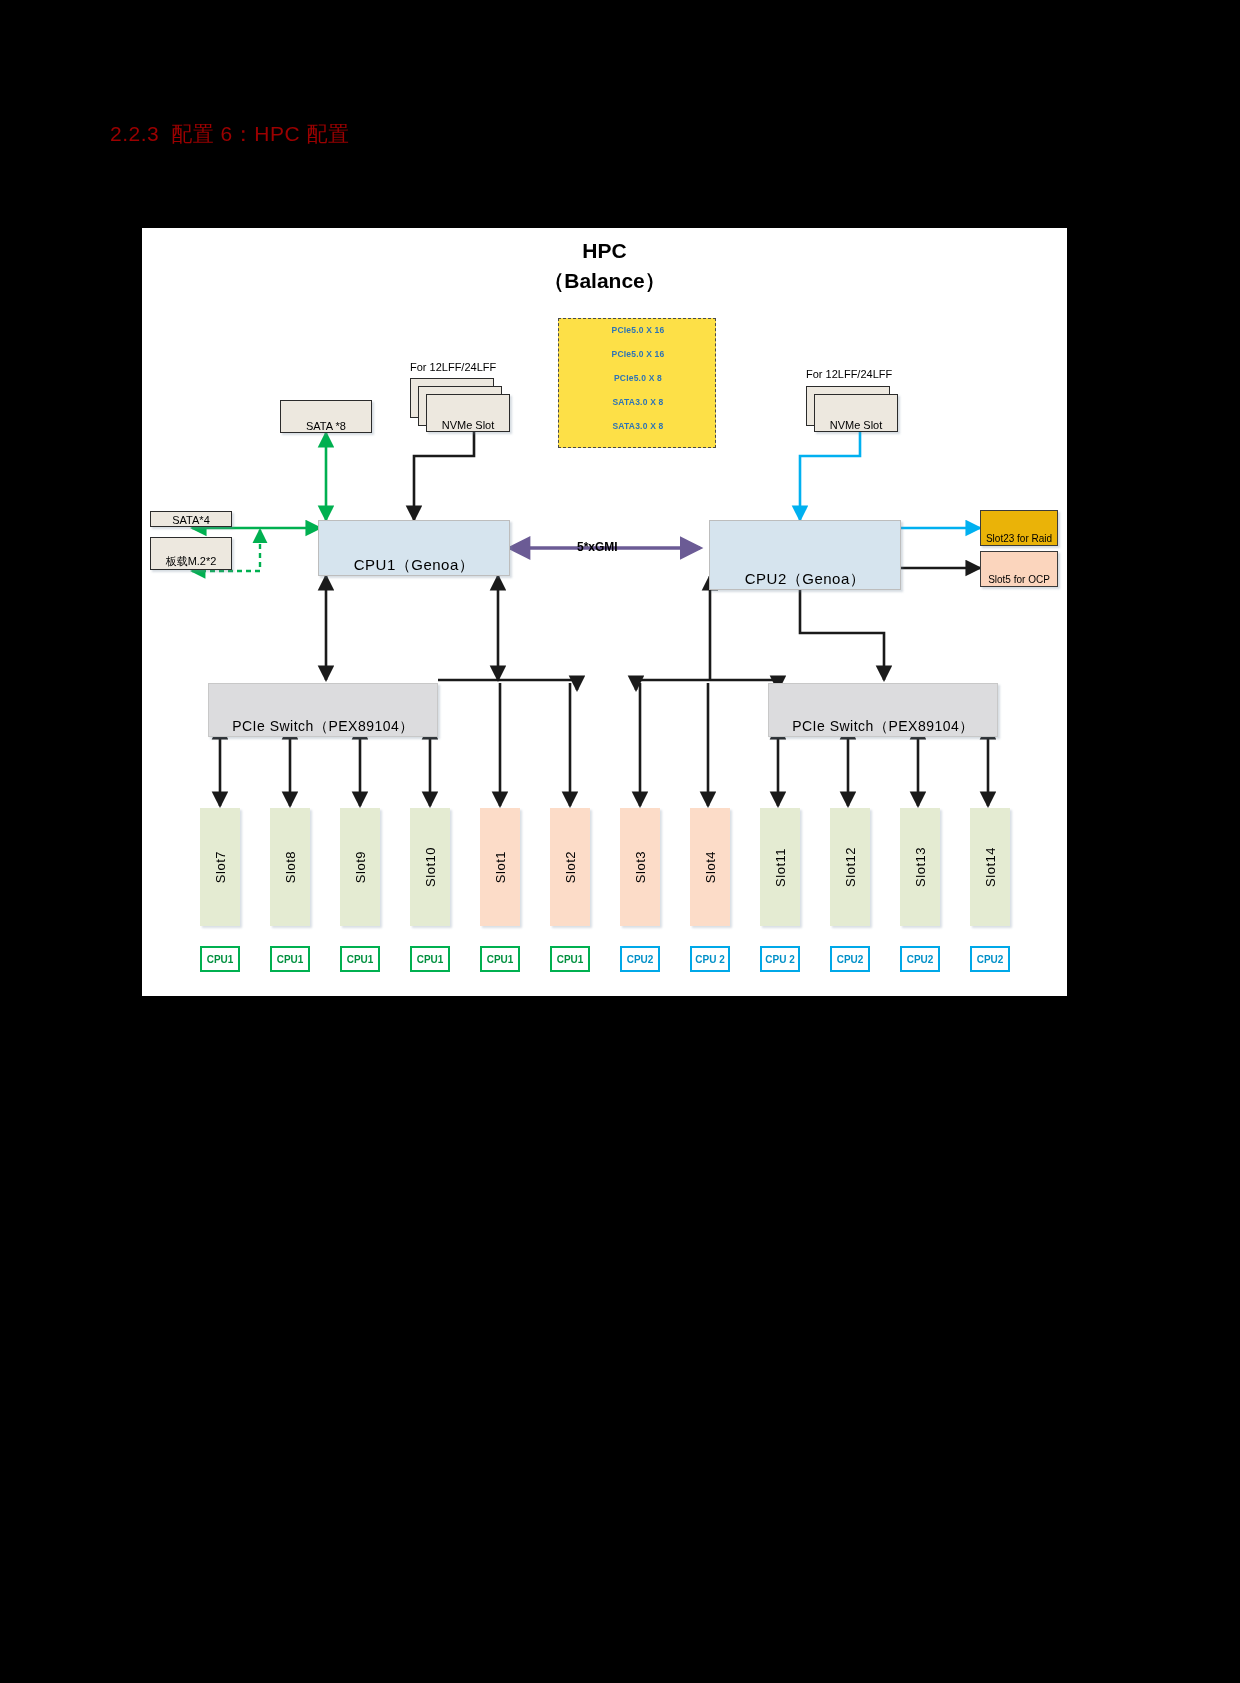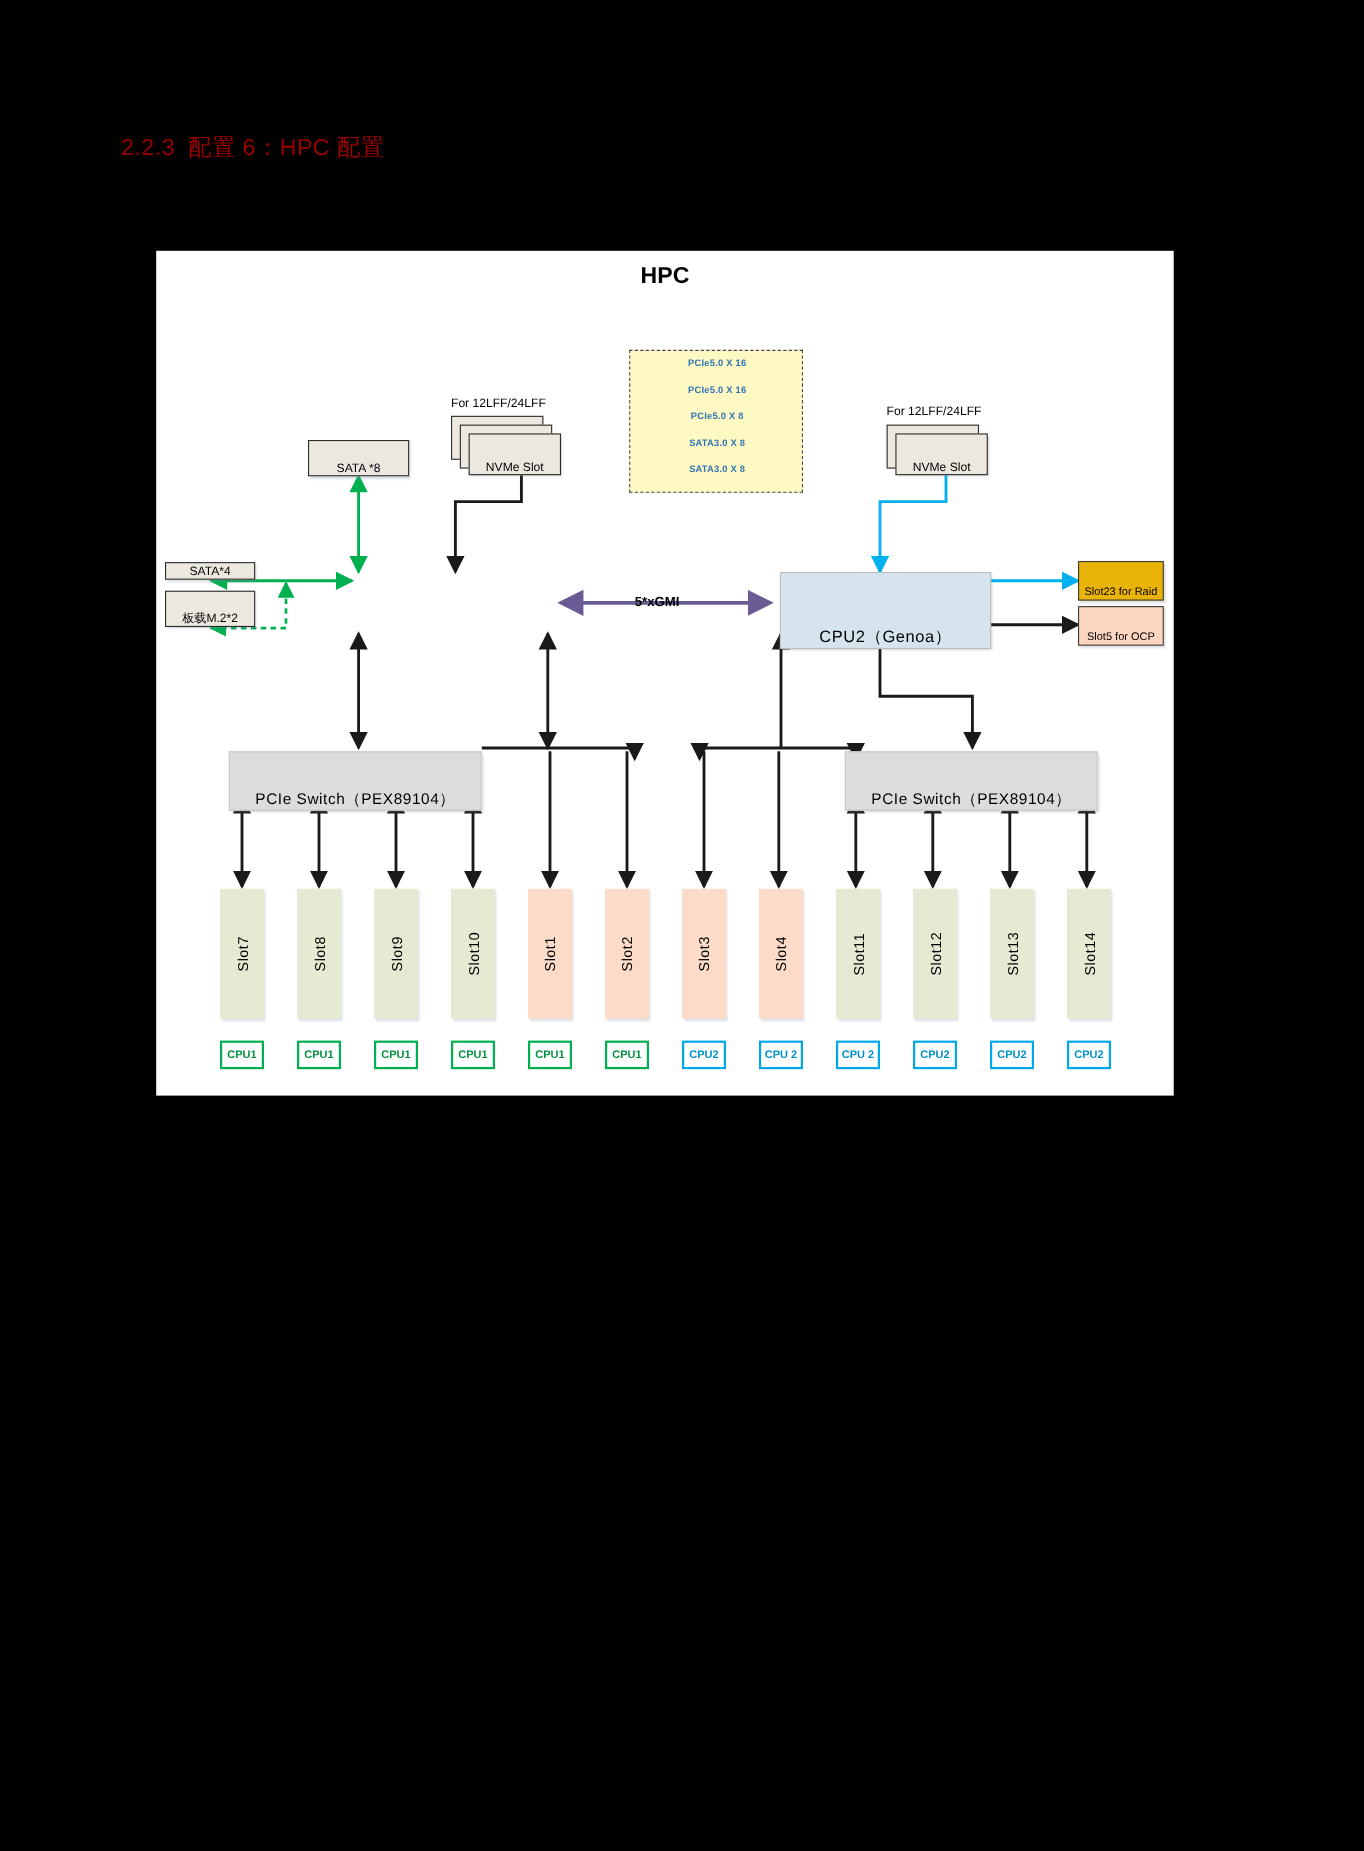--- a/index.html
+++ b/index.html
@@ -124,24 +124,24 @@
     display: flex; align-items: center; justify-content: center;
     font-size: 10px; font-weight: bold;
     background: #ffffff;
   }
   .badge.c1 { border: 2px solid #00B050; color: #00913f; }
   .badge.c2 { border: 2px solid #00A8E8; color: #0090c8; }
 
   
   #legend {
     position: absolute;
-    left: 430px; top: 90px;
+    left: 416px; top: 90px;
     width: 158px; height: 130px;
     border: 1.5px dashed #4a4a4a;
-    background: #fef9c3;
+    background: #fde047;
   }
   .leg-row { position: absolute; left: 6px; width: 146px; height: 24px; }
   .leg-label {
     position: absolute; left: 0; right: 0; top: -2px;
     text-align: center;
     font-size: 8.5px; font-weight: bold;
     color: #2E74B5;
     letter-spacing: 0.2px;
   }
   .leg-line { position: absolute; left: 4px; right: 2px; top: 14px; height: 0; }
@@ -165,20 +165,21 @@
 <div id="page">
 
   <div id="heading">
     <span class="num">2.2.3</span><span>配置 6：HPC 配置</span>
   </div>
 
   <div id="canvas">
 
     <div class="title-hpc">
       <div>HPC</div>
+      <div>（Balance）</div>
     </div>
 
     <svg class="overlay" viewBox="0 0 925 768">
       <defs>
         <marker id="ahB" markerWidth="7" markerHeight="7" refX="5.6" refY="3.2" orient="auto">
           <path d="M0,0 L6.4,3.2 L0,6.4 z" fill="#1a1a1a"></path>
         </marker>
         <marker id="ahBs" markerWidth="7" markerHeight="7" refX="0.8" refY="3.2" orient="auto">
           <path d="M6.4,0 L0,3.2 L6.4,6.4 z" fill="#1a1a1a"></path>
         </marker>
@@ -273,20 +274,23 @@
     <div class="node dark-border" style="left:284px; top:166px; width:84px; height:38px;">
       <span>NVMe Slot</span>
     </div>
 
     <div class="caption" style="left:664px; top:140px;">For 12LFF/24LFF</div>
     <div class="stack-layer" style="left:664px; top:158px; width:84px; height:40px;"></div>
     <div class="node dark-border" style="left:672px; top:166px; width:84px; height:38px;">
       <span>NVMe Slot</span>
     </div>
 
+    <div class="node cpu" style="left:176px; top:292px; width:192px; height:56px;">
+      <span>CPU1（Genoa）</span>
+    </div>
 
     <div class="node cpu" style="left:567px; top:292px; width:192px; height:70px;">
       <span>CPU2（Genoa）</span>
     </div>
 
     <div class="xgmi-label" style="left:435px; top:312px;">5*xGMI</div>
 
     <div class="node raid" style="left:838px; top:282px; width:78px; height:36px;">
       <span>Slot23 for Raid</span>
     </div>

